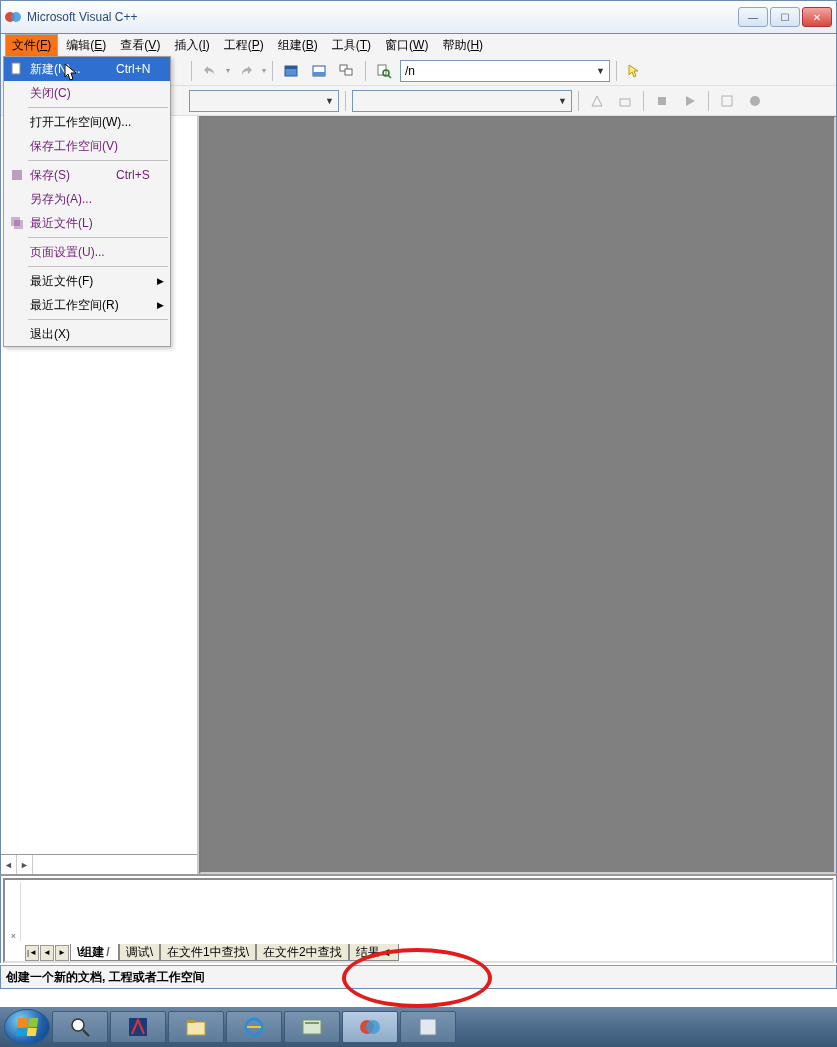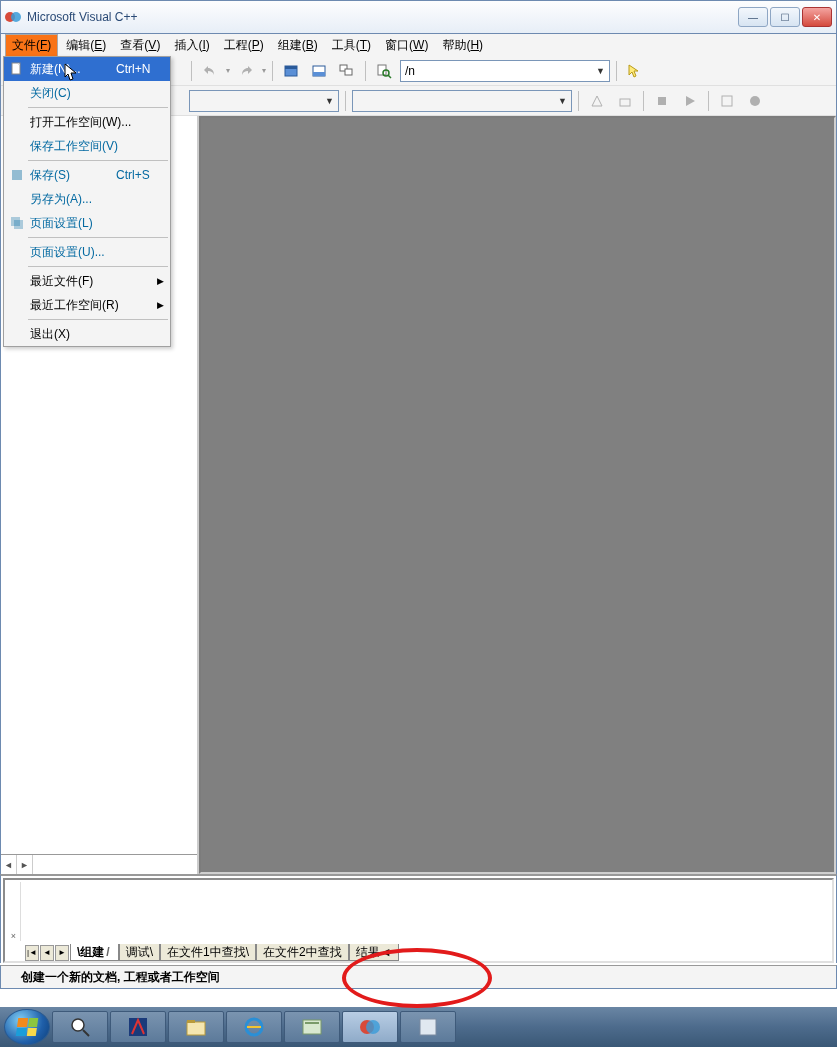--- a/index.html
+++ b/index.html
@@ -36,40 +36,40 @@
 .main { display:flex; border-left:1px solid #6d8ab0; border-right:1px solid #6d8ab0; height: 758px; position:relative; }
 .sidebar { width:198px; background:#fff; border-right:2px solid #ccc; position:relative; }
 .sidebar-bottom { position:absolute; bottom:0; left:0; right:0; height:20px; border-top:1px solid #999; display:flex; }
 .sb-tab-arrow { width:16px; display:flex; align-items:center; justify-content:center; font-size:9px; color:#555; border-right:1px solid #ccc;}
 .content { flex:1; background:#808080; border:2px inset #d0d0d0; }
 
 
 .dropdown { position:absolute; top:0; left:0; width:168px; background:#f4f4f4; border:1px solid #a0a0a0; box-shadow:2px 2px 4px rgba(0,0,0,.2); z-index:100; }
 .dd-row { height:24px; display:flex; align-items:center; padding:0 4px; position:relative; }
 .dd-row.sel { background:#2f6fd0; color:#fff; }
-.dd-row.disabled { color:#0369a1; }
+.dd-row.disabled { color:#701a75; }
 .dd-icon { width:18px; display:flex; align-items:center; justify-content:center; }
 .dd-icon svg { width:14px; height:14px; }
 .dd-label { flex:1; padding-left:4px; }
 .dd-shortcut { width:50px; text-align:left; }
 .dd-arrow { position:absolute; right:6px; font-size:9px; }
 .dd-sep { height:1px; background:#c0c0c0; margin:2px 2px 2px 24px; }
 .cursor { position:absolute; left:60px; top:6px; pointer-events:none; }
 
 
 .output-wrap { border-left:1px solid #6d8ab0; border-right:1px solid #6d8ab0; border-top:2px solid #999; }
 .output { height:85px; background:#fff; border:2px inset #e0e0e0; margin:2px; position:relative; }
 .output-tabs { position:absolute; bottom:0; left:20px; display:flex; align-items:center; font-family:"SimSun"; }
 .out-nav { width:14px; height:16px; border:1px solid #999; background:#ece9d8; display:flex; align-items:center; justify-content:center; font-size:8px; margin-right:1px;}
 .out-tab { height:17px; padding:0 6px; border:1px solid #888; border-top:none; background:#ece9d8; display:flex; align-items:center;}
 .out-tab.active { background:#fff; font-weight:bold;}
 .out-tab .slash { margin:0 2px; color:#666; }
 
 
-.statusbar { height:24px; border:1px solid #6d8ab0; border-top:1px solid #999; background:#f4f4f4; padding:2px 20px; font-family:"SimSun"; font-weight:bold; display:flex; align-items:center; }
+.statusbar { height:24px; border:1px solid #6d8ab0; border-top:1px solid #999; background:#f4f4f4; padding:2px 5px; font-family:"SimSun"; font-weight:bold; display:flex; align-items:center; }
 
 
 .ellipse { position:absolute; width:150px; height:60px; border:4px solid #e21b1b; border-radius:50%; left:342px; top:948px; z-index:200; pointer-events:none; }
 
 
 .taskbar { position:absolute; bottom:0; left:0; right:0; height:40px; background: linear-gradient(#6a86a4, #4d6b8c 50%, #3a5876); display:flex; align-items:center; padding:0 4px; gap:2px; }
 .start-btn { width:46px; height:36px; border-radius:50%; background: radial-gradient(circle at 35% 30%, #7ecdf5, #1f5fa9 60%, #0c3d78); border:1px solid #2a5a90; display:flex; align-items:center; justify-content:center; }
 .start-btn .flag { width:20px; height:18px; display:grid; grid-template-columns:1fr 1fr; grid-template-rows:1fr 1fr; gap:1px; transform: skewX(-8deg);}
 .start-btn .flag div:nth-child(1){background:#f08a1d;} .start-btn .flag div:nth-child(2){background:#8cc63e;} .start-btn .flag div:nth-child(3){background:#1b9dd9;} .start-btn .flag div:nth-child(4){background:#f9d94a;}
 .task-item { width:56px; height:32px; background: linear-gradient(#7a94b0,#5c7a9a); border:1px solid #3e5a7a; border-radius:2px; display:flex; align-items:center; justify-content:center; }
@@ -252,21 +252,21 @@
         <span class="dd-icon"></span>
         <span class="dd-label">另存为(A)...</span>
       </div>
       <div class="dd-row disabled">
         <span class="dd-icon">
             <svg viewBox="0 0 14 14">
               <rect x="1" y="1" width="9" height="9" fill="currentColor" opacity=".3"></rect>
               <rect x="4" y="4" width="9" height="9" fill="currentColor" opacity=".3"></rect>
             </svg>
           </span>
-        <span class="dd-label">页面设置(L)</span>
+        <span class="dd-label">最近文件(L)</span>
       </div>
       <div class="dd-sep"></div>
       <div class="dd-row disabled">
         <span class="dd-icon"></span>
         <span class="dd-label">页面设置(U)...</span>
       </div>
       <div class="dd-sep"></div>
       <div class="dd-row">
         <span class="dd-icon"></span>
         <span class="dd-label">最近文件(F)</span>

